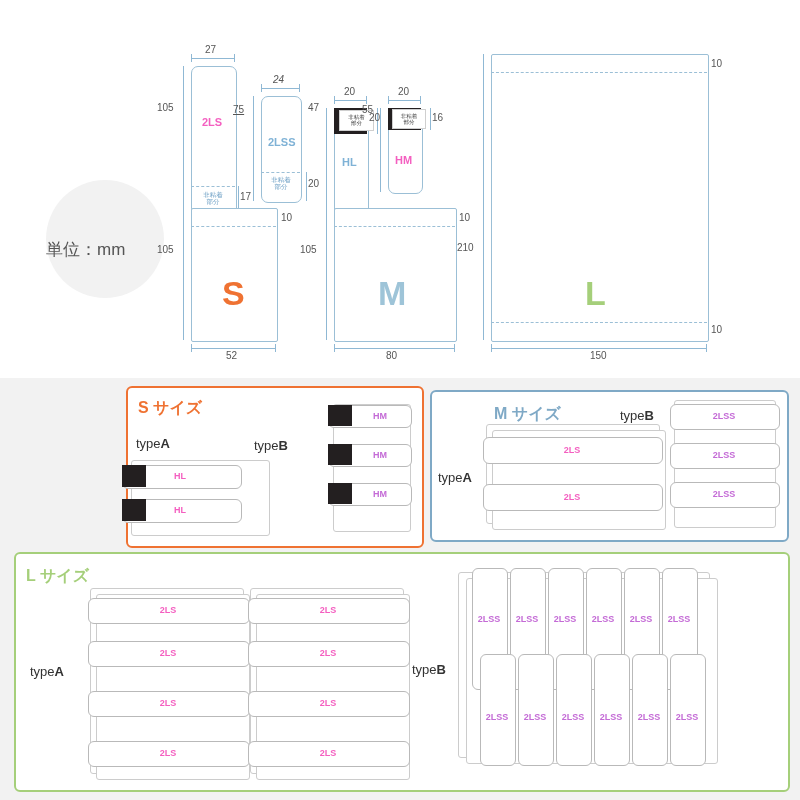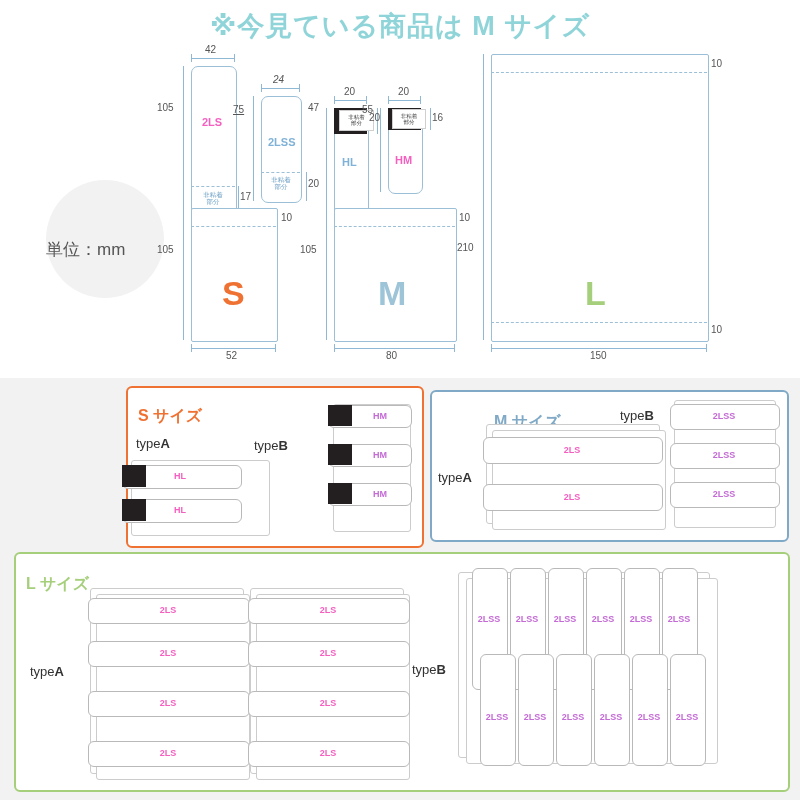--- a/index.html
+++ b/index.html
@@ -63,50 +63,49 @@
   
   .sec-use{position:absolute;left:0;top:378px;width:800px;height:422px;background:#f2f2f2;}
   .use-title{
     position:absolute;left:14px;top:432px;width:110px;
     font-size:17px;font-weight:bold;color:#333;line-height:1.35;
   }
   .panel{position:absolute;background:#fff;border-radius:6px;}
   .panel-s{border:2px solid #ef7232;}
   .panel-m{border:2px solid #7fa9c6;}
   .panel-l{border:2px solid #a5cf7a;}
-  .panel-title{position:absolute;font-size:16px;font-weight:bold;margin-top:8px;}
+  .panel-title{position:absolute;font-size:16px;font-weight:bold;}
   .type-lbl{position:absolute;font-size:13px;color:#333;}
   .type-lbl b{font-weight:bold;}
 
   .sheet{position:absolute;border:1px solid #cccccc;background:#fff;border-radius:3px;}
   .strip{position:absolute;border:1px solid #b9b9b9;background:#fff;border-radius:6px;}
   .strip-txt{position:absolute;width:100%;text-align:center;font-size:9px;color:#f45fc0;font-weight:bold;}
   .strip-txt-b{position:absolute;width:100%;text-align:center;font-size:9px;color:#c46bd6;font-weight:bold;}
 </style>
 </head>
 <body>
 
 <div class="page">
 
-  <div class="title">※今見ている商品は M サイズ</div>
 
   <div class="sec-size">
 
     <div class="circle-badge"></div>
     <div class="badge-sub">単位：mm</div>
 
     <div class="bx bx-r" style="left:191px;top:20px;width:44px;height:147px;"></div>
     <div class="dashed" style="left:191px;top:140px;width:44px;"></div>
     <div class="lbl-pink" style="left:202px;top:70px;">2LS</div>
     <div class="lbl-tiny" style="left:196px;top:145px;width:34px;">非粘着<br>部分</div>
 
     <div class="mline mline-h" style="left:191px;top:12px;width:44px;"></div>
     <div class="tick" style="left:191px;top:8px;width:1px;height:8px;"></div>
     <div class="tick" style="left:234px;top:8px;width:1px;height:8px;"></div>
-    <div class="lbl-dim" style="left:205px;top:-2px;">42</div>
+    <div class="lbl-dim" style="left:205px;top:-2px;">27</div>
     <div class="mline mline-v" style="left:183px;top:20px;height:147px;"></div>
     <div class="lbl-dim" style="left:157px;top:56px;">105</div>
     <div class="lbl-dim" style="left:240px;top:145px;">17</div>
     <div class="mline mline-v" style="left:238px;top:140px;height:27px;"></div>
 
     <div class="bx bx-r" style="left:261px;top:50px;width:39px;height:105px;"></div>
     <div class="dashed" style="left:261px;top:126px;width:39px;"></div>
     <div class="lbl-blue" style="left:268px;top:90px;">2LSS</div>
     <div class="lbl-tiny" style="left:265px;top:130px;width:32px;">非粘着<br>部分</div>
     <div class="mline mline-h" style="left:261px;top:42px;width:39px;"></div>

